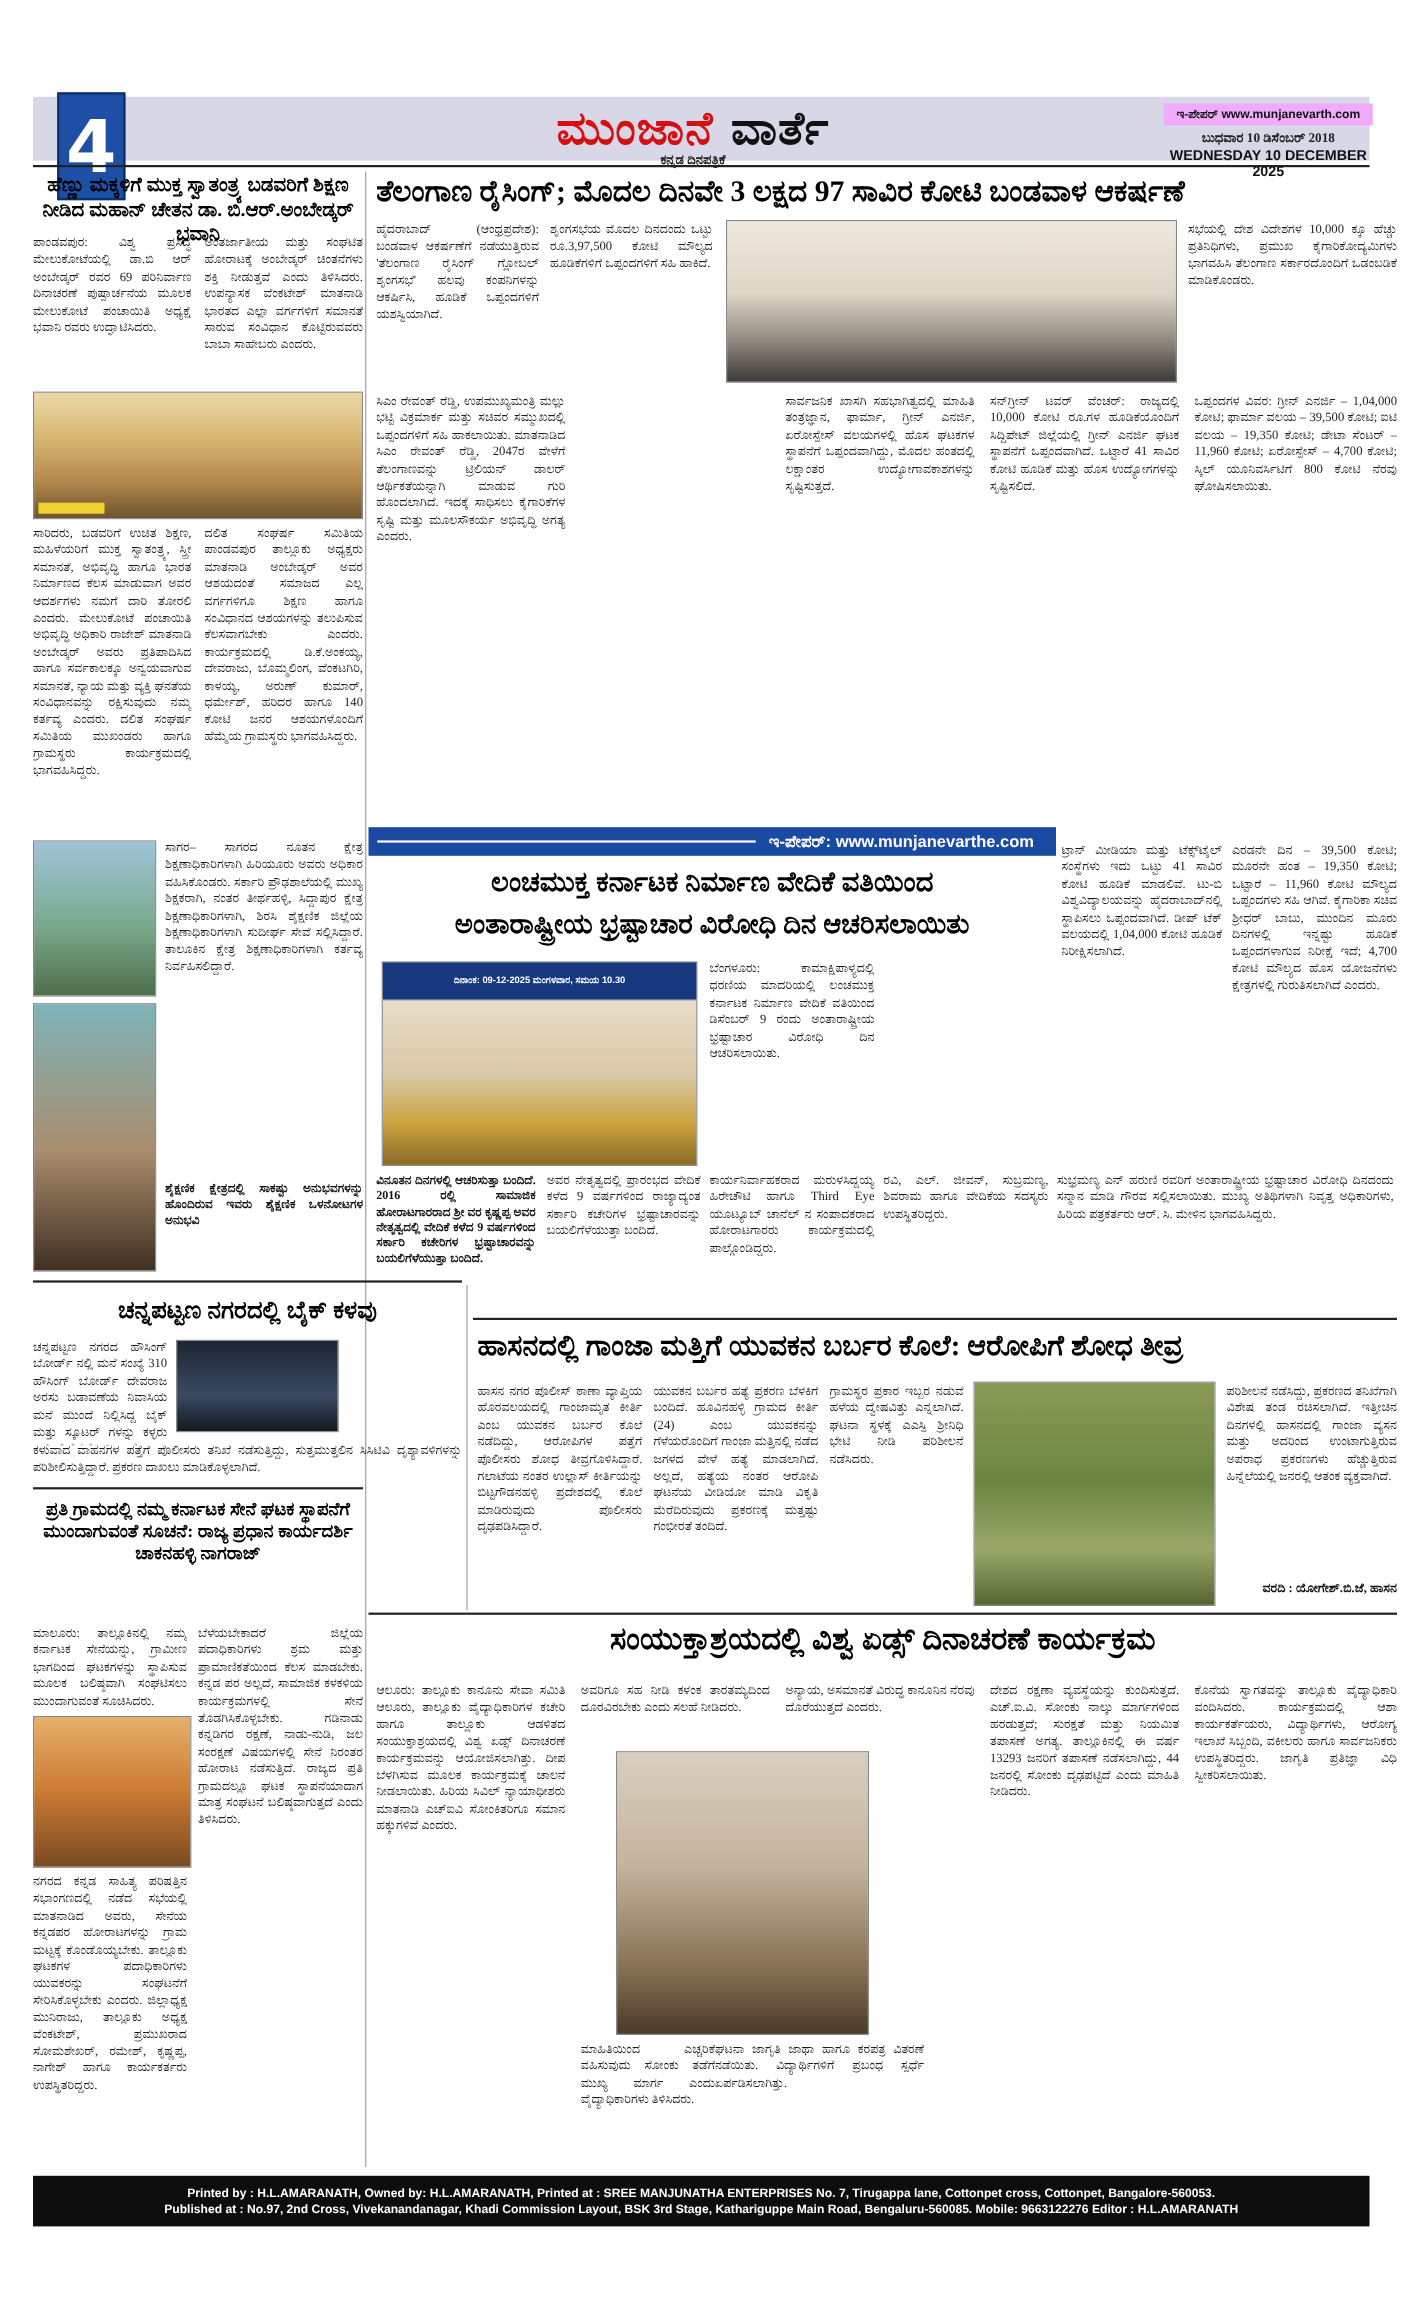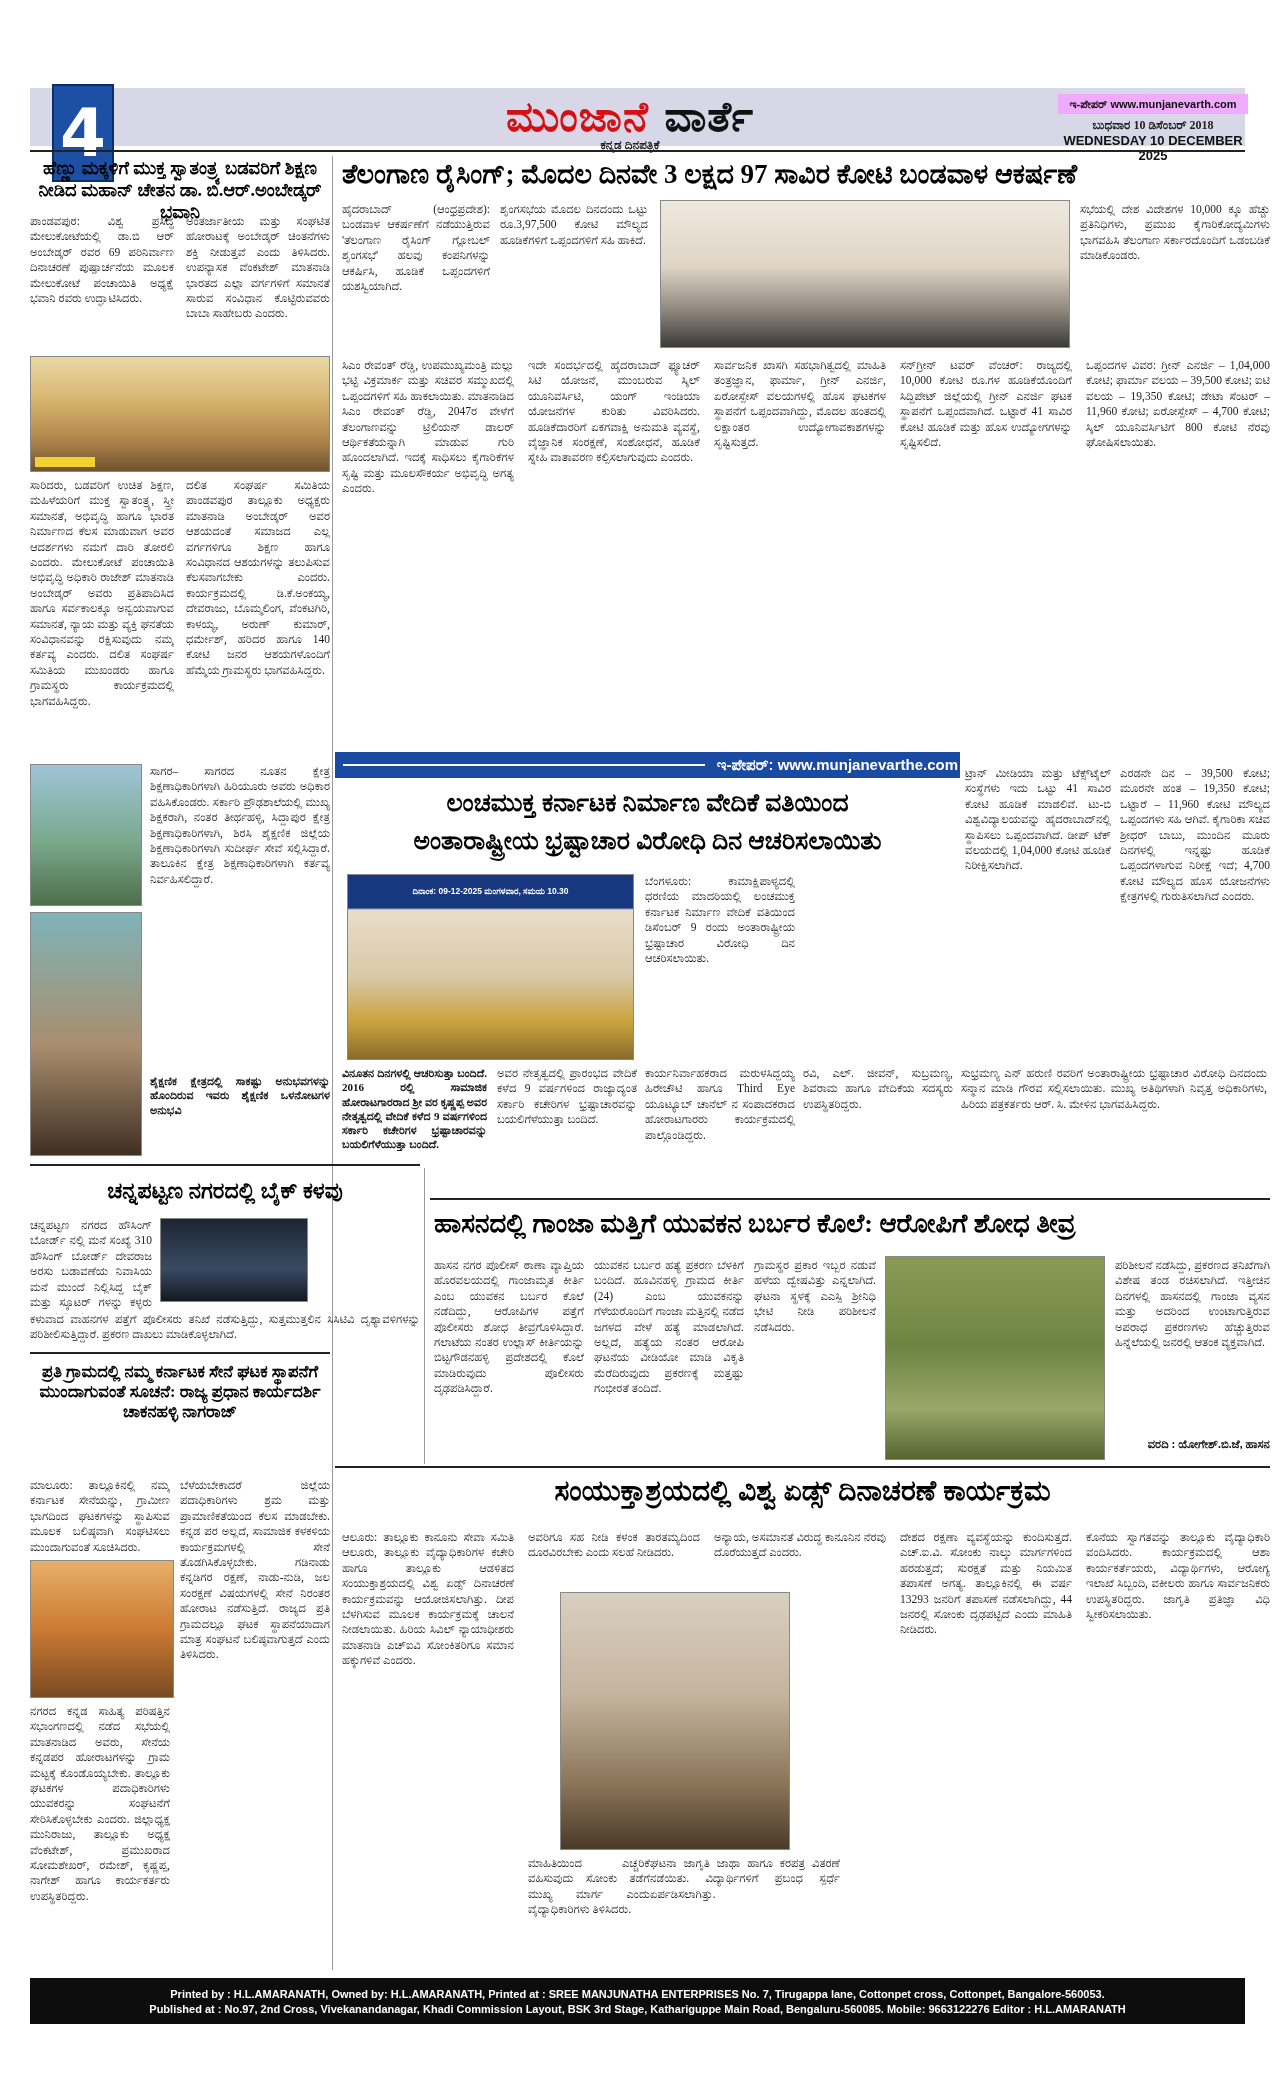--- a/index.html
+++ b/index.html
@@ -27,21 +27,21 @@
   .vrule{background:#999999;width:1px;}
   
   .hl{font-weight:bold;color:#000;text-align:center;line-height:1.22;}
   .hl-left{text-align:left;}
   .body-col{font-size:11.5px;line-height:1.34;text-align:justify;color:#1c1c1c;overflow:hidden;}
   .caption{font-size:11px;font-weight:bold;line-height:1.3;color:#111;text-align:justify;}
   .byline{font-size:11.5px;font-weight:bold;text-align:right;color:#111;}
   
   .blue-banner{background:#1b4aa2;color:#ffffff;font-weight:bold;font-size:15px;
                display:flex;align-items:center;justify-content:center;
-               font-family:"Liberation Sans",sans-serif;padding-right:2px;box-sizing:border-box;}
+               font-family:"Liberation Sans",sans-serif;padding-right:20px;box-sizing:border-box;}
   .blue-banner .line{flex:1;height:2px;background:#ffffff;margin:0 12px 0 8px;}
   
   .photo{border:1px solid #888;box-sizing:border-box;}
   .ph-meeting{background:linear-gradient(180deg,#ead9a6 0%,#d9b873 35%,#b5894d 70%,#6f5330 100%);}
   .ph-stage{background:linear-gradient(180deg,#efe9dd 0%,#ded5c6 45%,#8e877c 75%,#3c3a38 100%);}
   .ph-umbrella{background:linear-gradient(180deg,#9fc4d8 0%,#7aa98c 55%,#4e6e4a 100%);}
   .ph-portrait{background:linear-gradient(180deg,#7fb3b8 0%,#a98d6d 55%,#3f2f22 100%);}
   .ph-night{background:linear-gradient(180deg,#1d2533 0%,#3a4a63 60%,#141821 100%);}
   .ph-flags{background:linear-gradient(180deg,#e6b06a 0%,#cc7a33 50%,#7a4a21 100%);}
   .ph-lancha{background:linear-gradient(180deg,#2d4f9e 0%,#2d4f9e 18%,#e8ddc8 19%,#d9c9a8 55%,#caa23c 80%,#8a6a2a 100%);}
@@ -104,21 +104,20 @@
   <div class="abs photo ph-flags" style="left:30px;top:1560px;width:144px;height:138px;"></div>
   <div class="abs body-col" style="left:30px;top:1704px;width:140px;height:264px;">ನಗರದ ಕನ್ನಡ ಸಾಹಿತ್ಯ ಪರಿಷತ್ತಿನ ಸಭಾಂಗಣದಲ್ಲಿ ನಡೆದ ಸಭೆಯಲ್ಲಿ ಮಾತನಾಡಿದ ಅವರು, ಸೇನೆಯ ಕನ್ನಡಪರ ಹೋರಾಟಗಳನ್ನು ಗ್ರಾಮ ಮಟ್ಟಕ್ಕೆ ಕೊಂಡೊಯ್ಯಬೇಕು. ತಾಲ್ಲೂಕು ಘಟಕಗಳ ಪದಾಧಿಕಾರಿಗಳು ಯುವಕರನ್ನು ಸಂಘಟನೆಗೆ ಸೇರಿಸಿಕೊಳ್ಳಬೇಕು ಎಂದರು. ಜಿಲ್ಲಾಧ್ಯಕ್ಷ ಮುನಿರಾಜು, ತಾಲ್ಲೂಕು ಅಧ್ಯಕ್ಷ ವೆಂಕಟೇಶ್, ಪ್ರಮುಖರಾದ ಸೋಮಶೇಖರ್, ರಮೇಶ್, ಕೃಷ್ಣಪ್ಪ, ನಾಗೇಶ್ ಹಾಗೂ ಕಾರ್ಯಕರ್ತರು ಉಪಸ್ಥಿತರಿದ್ದರು.</div>
   <div class="abs body-col" style="left:180px;top:1478px;width:150px;height:490px;">ಬೆಳೆಯಬೇಕಾದರೆ ಜಿಲ್ಲೆಯ ಪದಾಧಿಕಾರಿಗಳು ಶ್ರಮ ಮತ್ತು ಪ್ರಾಮಾಣಿಕತೆಯಿಂದ ಕೆಲಸ ಮಾಡಬೇಕು. ಕನ್ನಡ ಪರ ಅಲ್ಲದೆ, ಸಾಮಾಜಿಕ ಕಳಕಳಿಯ ಕಾರ್ಯಕ್ರಮಗಳಲ್ಲಿ ಸೇನೆ ತೊಡಗಿಸಿಕೊಳ್ಳಬೇಕು. ಗಡಿನಾಡು ಕನ್ನಡಿಗರ ರಕ್ಷಣೆ, ನಾಡು-ನುಡಿ, ಜಲ ಸಂರಕ್ಷಣೆ ವಿಷಯಗಳಲ್ಲಿ ಸೇನೆ ನಿರಂತರ ಹೋರಾಟ ನಡೆಸುತ್ತಿದೆ. ರಾಜ್ಯದ ಪ್ರತಿ ಗ್ರಾಮದಲ್ಲೂ ಘಟಕ ಸ್ಥಾಪನೆಯಾದಾಗ ಮಾತ್ರ ಸಂಘಟನೆ ಬಲಿಷ್ಠವಾಗುತ್ತದೆ ಎಂದು ತಿಳಿಸಿದರು.</div>
 
   <div class="abs hl hl-left" style="left:342px;top:158px;width:930px;font-size:27px;">ತೆಲಂಗಾಣ ರೈಸಿಂಗ್; ಮೊದಲ ದಿನವೇ 3 ಲಕ್ಷದ 97 ಸಾವಿರ ಕೋಟಿ ಬಂಡವಾಳ ಆಕರ್ಷಣೆ</div>
   <div class="abs photo ph-stage" style="left:660px;top:200px;width:410px;height:148px;"></div>
   <div class="abs body-col" style="left:342px;top:202px;width:148px;height:146px;">ಹೈದರಾಬಾದ್ (ಆಂಧ್ರಪ್ರದೇಶ): ಬಂಡವಾಳ ಆಕರ್ಷಣೆಗೆ ನಡೆಯುತ್ತಿರುವ 'ತೆಲಂಗಾಣ ರೈಸಿಂಗ್ ಗ್ಲೋಬಲ್ ಶೃಂಗಸಭೆ' ಹಲವು ಕಂಪನಿಗಳನ್ನು ಆಕರ್ಷಿಸಿ, ಹೂಡಿಕೆ ಒಪ್ಪಂದಗಳಿಗೆ ಯಶಸ್ವಿಯಾಗಿದೆ.</div>
   <div class="abs body-col" style="left:500px;top:202px;width:148px;height:146px;">ಶೃಂಗಸಭೆಯ ಮೊದಲ ದಿನದಂದು ಒಟ್ಟು ರೂ.3,97,500 ಕೋಟಿ ಮೌಲ್ಯದ ಹೂಡಿಕೆಗಳಿಗೆ ಒಪ್ಪಂದಗಳಿಗೆ ಸಹಿ ಹಾಕಿದೆ.</div>
   <div class="abs body-col" style="left:1080px;top:202px;width:190px;height:146px;">ಸಭೆಯಲ್ಲಿ ದೇಶ ವಿದೇಶಗಳ 10,000 ಕ್ಕೂ ಹೆಚ್ಚು ಪ್ರತಿನಿಧಿಗಳು, ಪ್ರಮುಖ ಕೈಗಾರಿಕೋದ್ಯಮಿಗಳು ಭಾಗವಹಿಸಿ ತೆಲಂಗಾಣ ಸರ್ಕಾರದೊಂದಿಗೆ ಒಡಂಬಡಿಕೆ ಮಾಡಿಕೊಂಡರು.</div>
   <div class="abs body-col" style="left:342px;top:358px;width:172px;height:386px;">ಸಿಎಂ ರೇವಂತ್ ರೆಡ್ಡಿ, ಉಪಮುಖ್ಯಮಂತ್ರಿ ಮಲ್ಲು ಭಟ್ಟಿ ವಿಕ್ರಮಾರ್ಕ ಮತ್ತು ಸಚಿವರ ಸಮ್ಮುಖದಲ್ಲಿ ಒಪ್ಪಂದಗಳಿಗೆ ಸಹಿ ಹಾಕಲಾಯಿತು. ಮಾತನಾಡಿದ ಸಿಎಂ ರೇವಂತ್ ರೆಡ್ಡಿ, 2047ರ ವೇಳೆಗೆ ತೆಲಂಗಾಣವನ್ನು ಟ್ರಿಲಿಯನ್ ಡಾಲರ್ ಆರ್ಥಿಕತೆಯನ್ನಾಗಿ ಮಾಡುವ ಗುರಿ ಹೊಂದಲಾಗಿದೆ. ಇದಕ್ಕೆ ಸಾಧಿಸಲು ಕೈಗಾರಿಕೆಗಳ ಸೃಷ್ಟಿ ಮತ್ತು ಮೂಲಸೌಕರ್ಯ ಅಭಿವೃದ್ಧಿ ಅಗತ್ಯ ಎಂದರು.</div>
-  <div class="abs body-col" style="left:528px;top:358px;width:172px;height:386px;">ಇದೇ ಸಂದರ್ಭದಲ್ಲಿ ಹೈದರಾಬಾದ್ ಫ್ಯೂಚರ್ ಸಿಟಿ ಯೋಜನೆ, ಮುಂಬರುವ ಸ್ಕಿಲ್ ಯೂನಿವರ್ಸಿಟಿ, ಯಂಗ್ ಇಂಡಿಯಾ ಯೋಜನೆಗಳ ಕುರಿತು ವಿವರಿಸಿದರು. ಹೂಡಿಕೆದಾರರಿಗೆ ಏಕಗವಾಕ್ಷಿ ಅನುಮತಿ ವ್ಯವಸ್ಥೆ, ವೈಜ್ಞಾನಿಕ ಸಂರಕ್ಷಣೆ, ಸಂಶೋಧನೆ, ಹೂಡಿಕೆ ಸ್ನೇಹಿ ವಾತಾವರಣ ಕಲ್ಪಿಸಲಾಗುವುದು ಎಂದರು.</div>
   <div class="abs body-col" style="left:714px;top:358px;width:172px;height:386px;">ಸಾರ್ವಜನಿಕ ಖಾಸಗಿ ಸಹಭಾಗಿತ್ವದಲ್ಲಿ ಮಾಹಿತಿ ತಂತ್ರಜ್ಞಾನ, ಫಾರ್ಮಾ, ಗ್ರೀನ್ ಎನರ್ಜಿ, ಏರೋಸ್ಪೇಸ್ ವಲಯಗಳಲ್ಲಿ ಹೊಸ ಘಟಕಗಳ ಸ್ಥಾಪನೆಗೆ ಒಪ್ಪಂದವಾಗಿದ್ದು, ಮೊದಲ ಹಂತದಲ್ಲಿ ಲಕ್ಷಾಂತರ ಉದ್ಯೋಗಾವಕಾಶಗಳನ್ನು ಸೃಷ್ಟಿಸುತ್ತದೆ.</div>
   <div class="abs body-col" style="left:900px;top:358px;width:172px;height:386px;">ಸನ್‌ಗ್ರೀನ್ ಟವರ್ ವೆಂಚರ್: ರಾಜ್ಯದಲ್ಲಿ 10,000 ಕೋಟಿ ರೂ.ಗಳ ಹೂಡಿಕೆಯೊಂದಿಗೆ ಸಿದ್ದಿಪೇಟ್ ಜಿಲ್ಲೆಯಲ್ಲಿ ಗ್ರೀನ್ ಎನರ್ಜಿ ಘಟಕ ಸ್ಥಾಪನೆಗೆ ಒಪ್ಪಂದವಾಗಿದೆ. ಒಟ್ಟಾರೆ 41 ಸಾವಿರ ಕೋಟಿ ಹೂಡಿಕೆ ಮತ್ತು ಹೊಸ ಉದ್ಯೋಗಗಳನ್ನು ಸೃಷ್ಟಿಸಲಿದೆ.</div>
   <div class="abs body-col" style="left:1086px;top:358px;width:184px;height:386px;">ಒಪ್ಪಂದಗಳ ವಿವರ: ಗ್ರೀನ್ ಎನರ್ಜಿ – 1,04,000 ಕೋಟಿ; ಫಾರ್ಮಾ ವಲಯ – 39,500 ಕೋಟಿ; ಐಟಿ ವಲಯ – 19,350 ಕೋಟಿ; ಡೇಟಾ ಸೆಂಟರ್ – 11,960 ಕೋಟಿ; ಏರೋಸ್ಪೇಸ್ – 4,700 ಕೋಟಿ; ಸ್ಕಿಲ್ ಯೂನಿವರ್ಸಿಟಿಗೆ 800 ಕೋಟಿ ನೆರವು ಘೋಷಿಸಲಾಯಿತು.</div>
   <div class="abs body-col" style="left:965px;top:766px;width:146px;height:290px;">ಟ್ರಾನ್ ಮೀಡಿಯಾ ಮತ್ತು ಟೆಕ್ಸ್‌ಟೈಲ್ ಸಂಸ್ಥೆಗಳು ಇದು ಒಟ್ಟು 41 ಸಾವಿರ ಕೋಟಿ ಹೂಡಿಕೆ ಮಾಡಲಿವೆ. ಟು-ಬಿ ವಿಶ್ವವಿದ್ಯಾಲಯವನ್ನು ಹೈದರಾಬಾದ್‌ನಲ್ಲಿ ಸ್ಥಾಪಿಸಲು ಒಪ್ಪಂದವಾಗಿದೆ. ಡೀಪ್ ಟೆಕ್ ವಲಯದಲ್ಲಿ 1,04,000 ಕೋಟಿ ಹೂಡಿಕೆ ನಿರೀಕ್ಷಿಸಲಾಗಿದೆ.</div>
   <div class="abs body-col" style="left:1120px;top:766px;width:150px;height:290px;">ಎರಡನೇ ದಿನ – 39,500 ಕೋಟಿ; ಮೂರನೇ ಹಂತ – 19,350 ಕೋಟಿ; ಒಟ್ಟಾರೆ – 11,960 ಕೋಟಿ ಮೌಲ್ಯದ ಒಪ್ಪಂದಗಳು ಸಹಿ ಆಗಿವೆ. ಕೈಗಾರಿಕಾ ಸಚಿವ ಶ್ರೀಧರ್ ಬಾಬು, ಮುಂದಿನ ಮೂರು ದಿನಗಳಲ್ಲಿ ಇನ್ನಷ್ಟು ಹೂಡಿಕೆ ಒಪ್ಪಂದಗಳಾಗುವ ನಿರೀಕ್ಷೆ ಇದೆ; 4,700 ಕೋಟಿ ಮೌಲ್ಯದ ಹೊಸ ಯೋಜನೆಗಳು ಕ್ಷೇತ್ರಗಳಲ್ಲಿ ಗುರುತಿಸಲಾಗಿದೆ ಎಂದರು.</div>
 
   <div class="abs blue-banner" style="left:335px;top:752px;width:625px;height:26px;">
     <span class="line"></span>
     <span>ಇ-ಪೇಪರ್: www.munjanevarthe.com</span>
   </div>

